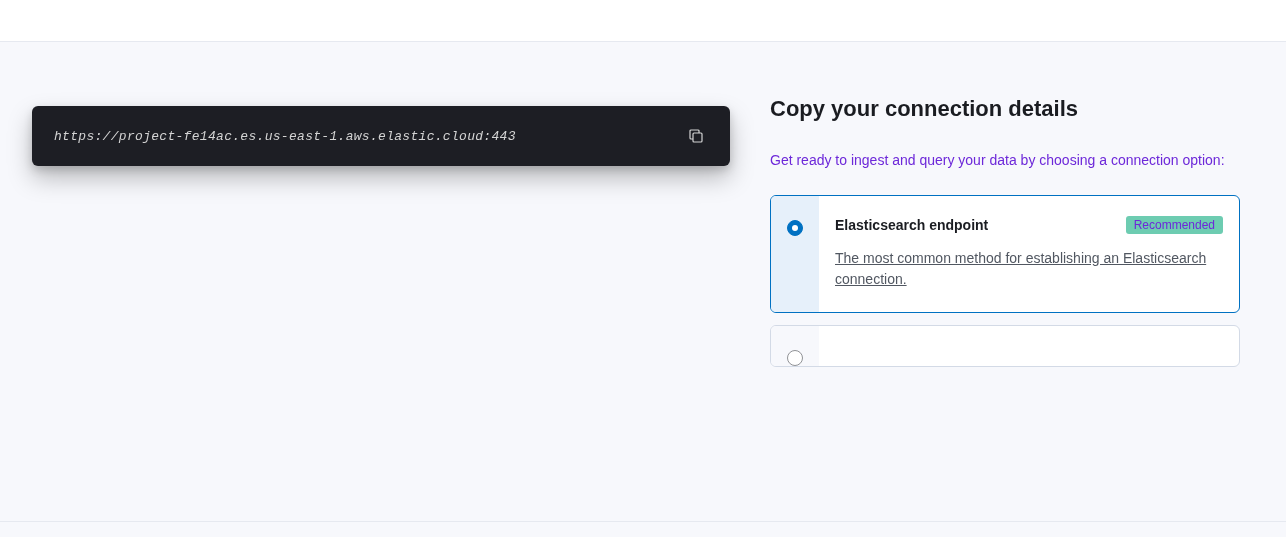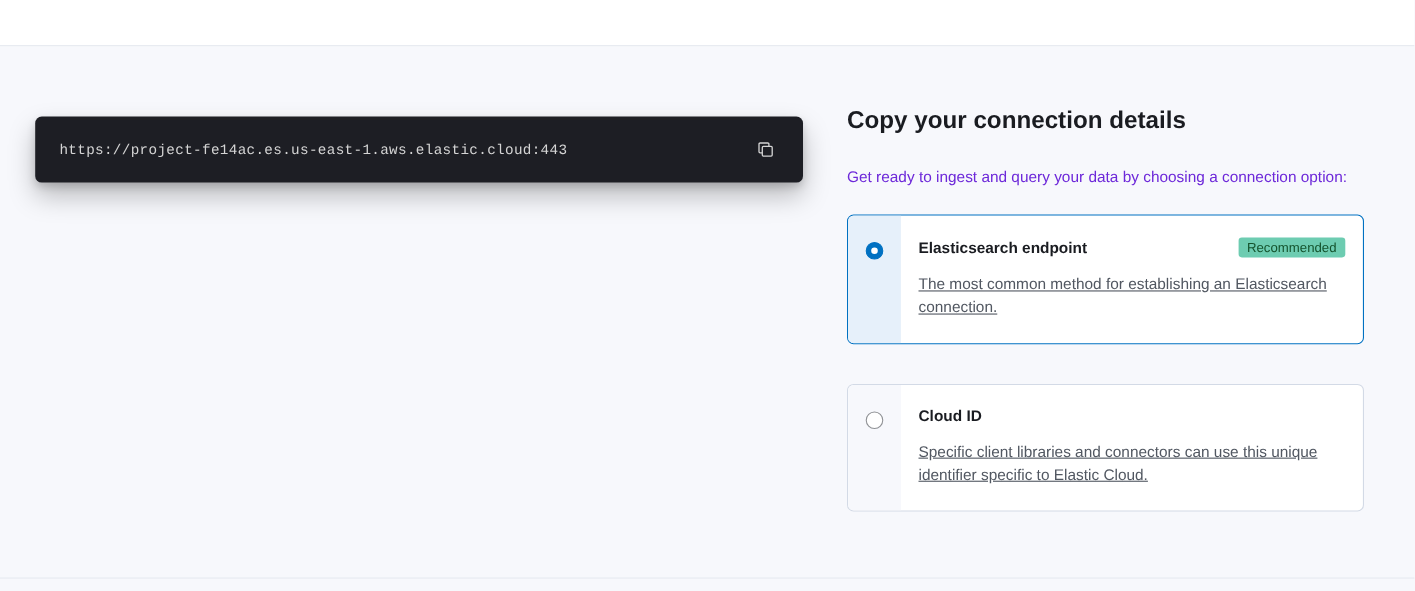--- a/index.html
+++ b/index.html
@@ -26,20 +26,21 @@
       display: flex;
       padding: 24px 32px 24px 32px;
       gap: 40px;
       border-bottom: 1px solid #e6e9f0;
       min-height: 480px;
     }
 
     .left-column {
       flex: 0 0 698px;
       padding-top: 40px;
+      font-style: italic;
     }
 
     .right-column {
       flex: 1;
       padding-top: 30px;
       max-width: 470px;
     }
 
     .code-block {
       background: #1d1e24;
@@ -87,21 +88,21 @@
       color: #6d28d9;
       line-height: 1.5;
       margin-bottom: 24px;
     }
 
     .option-card {
       display: flex;
       border: 1px solid #d3dae6;
       border-radius: 6px;
       background: #ffffff;
-      margin-bottom: 36px;
+      margin-bottom: 12px;
       overflow: hidden;
       cursor: pointer;
     }
 
     .option-card.selected {
       border-color: #0071c2;
     }
 
     .option-radio-col {
       width: 48px;
@@ -160,21 +161,21 @@
     }
 
     .option-title {
       font-size: 14px;
       font-weight: 700;
       color: #1a1c21;
     }
 
     .badge {
       background: #6dccb1;
-      color: #14532d;
+      color: #6d28d9;
       font-size: 12px;
       padding: 2px 8px;
       border-radius: 3px;
       font-weight: 500;
     }
 
     .option-description {
       font-size: 14px;
       color: #515761;
       line-height: 1.5;
@@ -218,23 +219,17 @@
         <p class="option-description">The most common method for establishing an Elasticsearch connection.</p>
       </div>
     </div>
 
     <div class="option-card">
       <div class="option-radio-col">
         <div class="radio-circle">
           
         </div>
       </div>
-      <div class="option-content">
-        <div class="option-header-row">
-          <span class="option-title">Cloud ID</span>
-        </div>
-        <p class="option-description">Specific client libraries and connectors can use this unique identifier specific to Elastic Cloud.</p>
-      </div>
     </div>
 
   </div>
 
 </div>
 
 </body></html>

